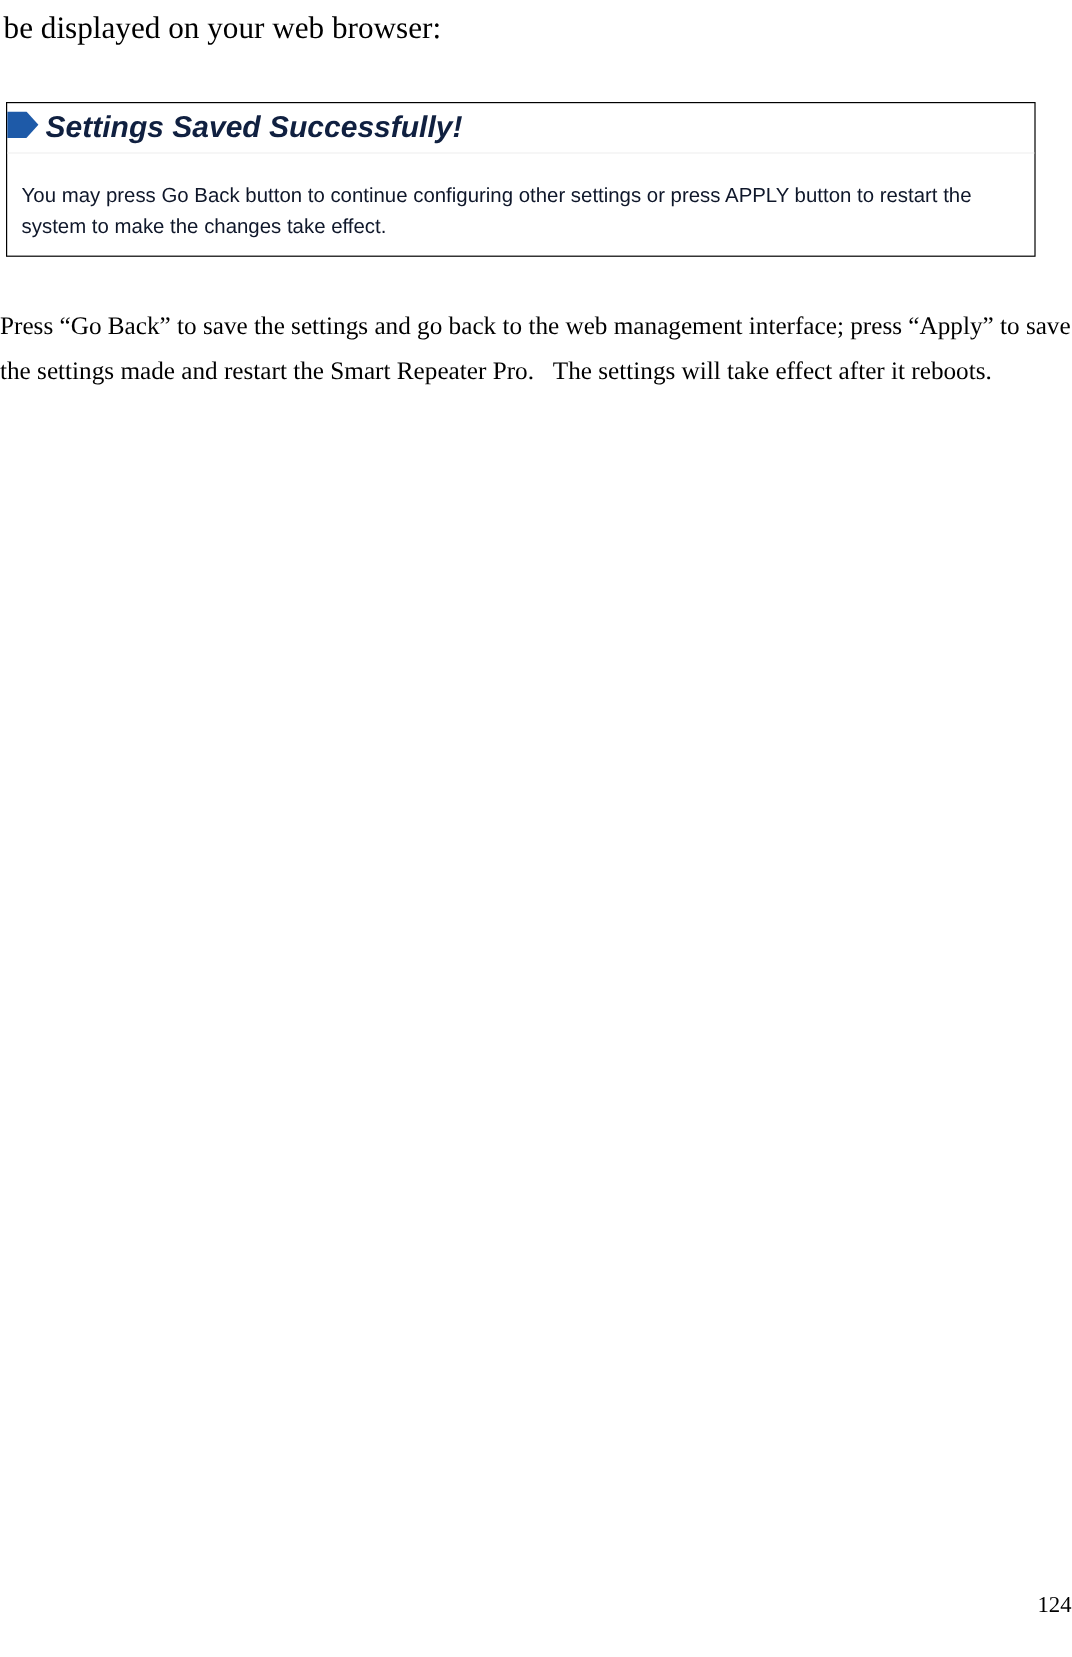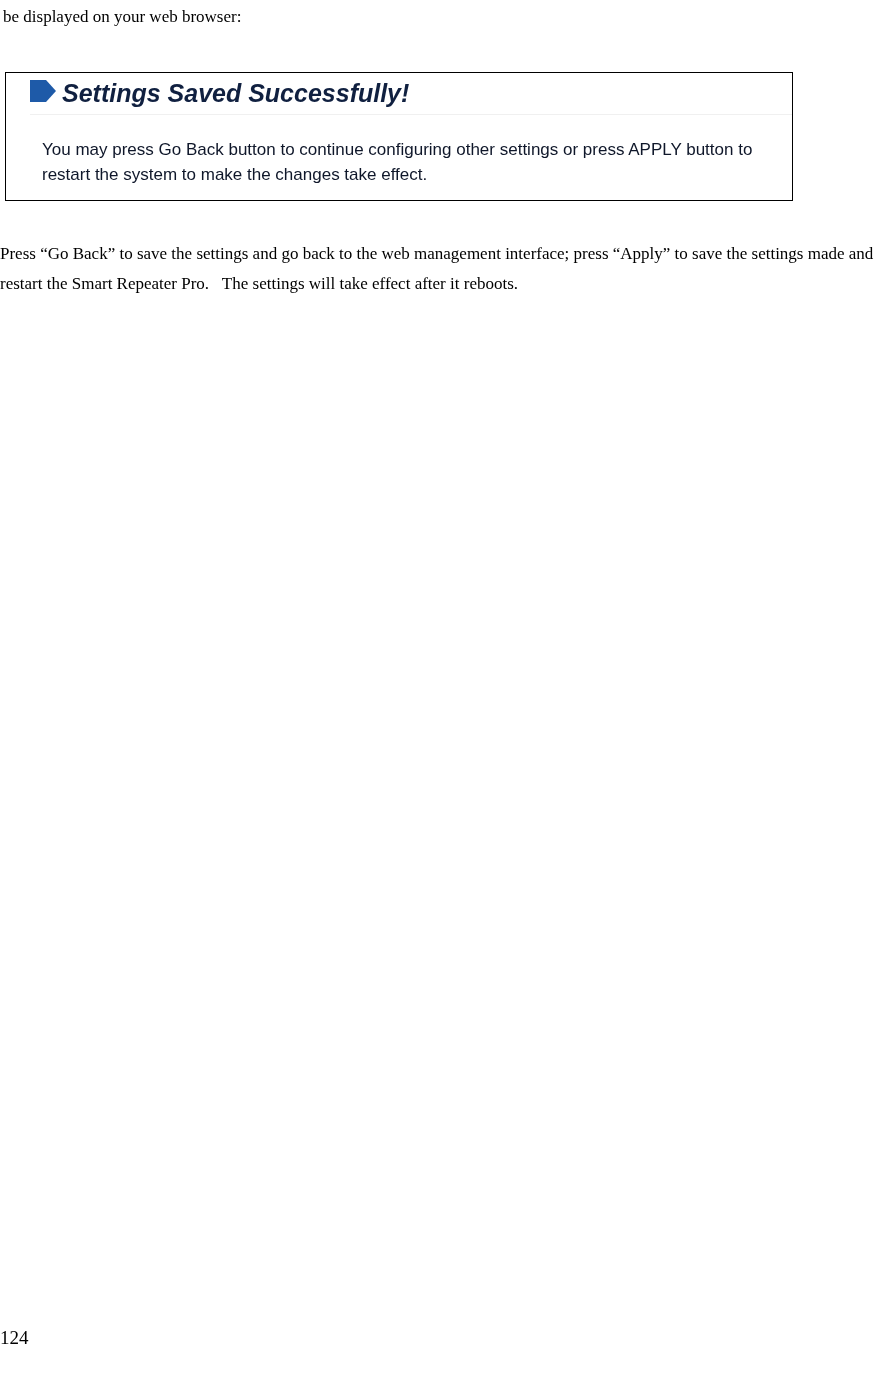--- a/index.html
+++ b/index.html
@@ -9,30 +9,29 @@
     }
     body {
       width: 893px;
       height: 1381px;
       background: #ffffff;
       font-family: "Times New Roman", Times, serif;
       position: relative;
       color: #000;
     }
     .intro-text {
-      font-size: 17px;
+      font-size: 26px;
       line-height: 1.5;
       padding: 4px 0 0 3px;
     }
     .panel-wrapper {
       margin: 42px 0 0 5px;
-      width: 788px;
+      width: 858px;
       border: 1px solid #000;
       background: #fff;
-      padding-left: 24px;
     }
     .panel-header {
       display: flex;
       align-items: center;
       padding: 6px 8px 6px 0;
       gap: 2px;
     }
     .panel-header-title {
       font-family: Arial, Helvetica, sans-serif;
       font-weight: bold;
@@ -64,30 +63,30 @@
       color: #333;
       background: linear-gradient(#ffffff, #e6e6e6);
       border: 1px solid #a0a0a0;
       border-radius: 4px;
       padding: 3px 8px;
       margin: 0 2px;
       cursor: pointer;
       box-shadow: 0 1px 0 rgba(0,0,0,0.05);
     }
     .after-text {
-      font-size: 17px;
+      font-size: 21px;
       line-height: 1.82;
       padding: 38px 0 0 0;
       margin-left: 0;
     }
     .page-number {
       position: absolute;
       bottom: 32px;
       width: 100%;
-      text-align: left;
+      text-align: right;
       font-size: 19px;
       font-family: "Times New Roman", Times, serif;
     }
   </style>
 </head>
 <body>
 
 <div class="intro-text">be displayed on your web browser:</div>
 
 <div class="panel-wrapper">

